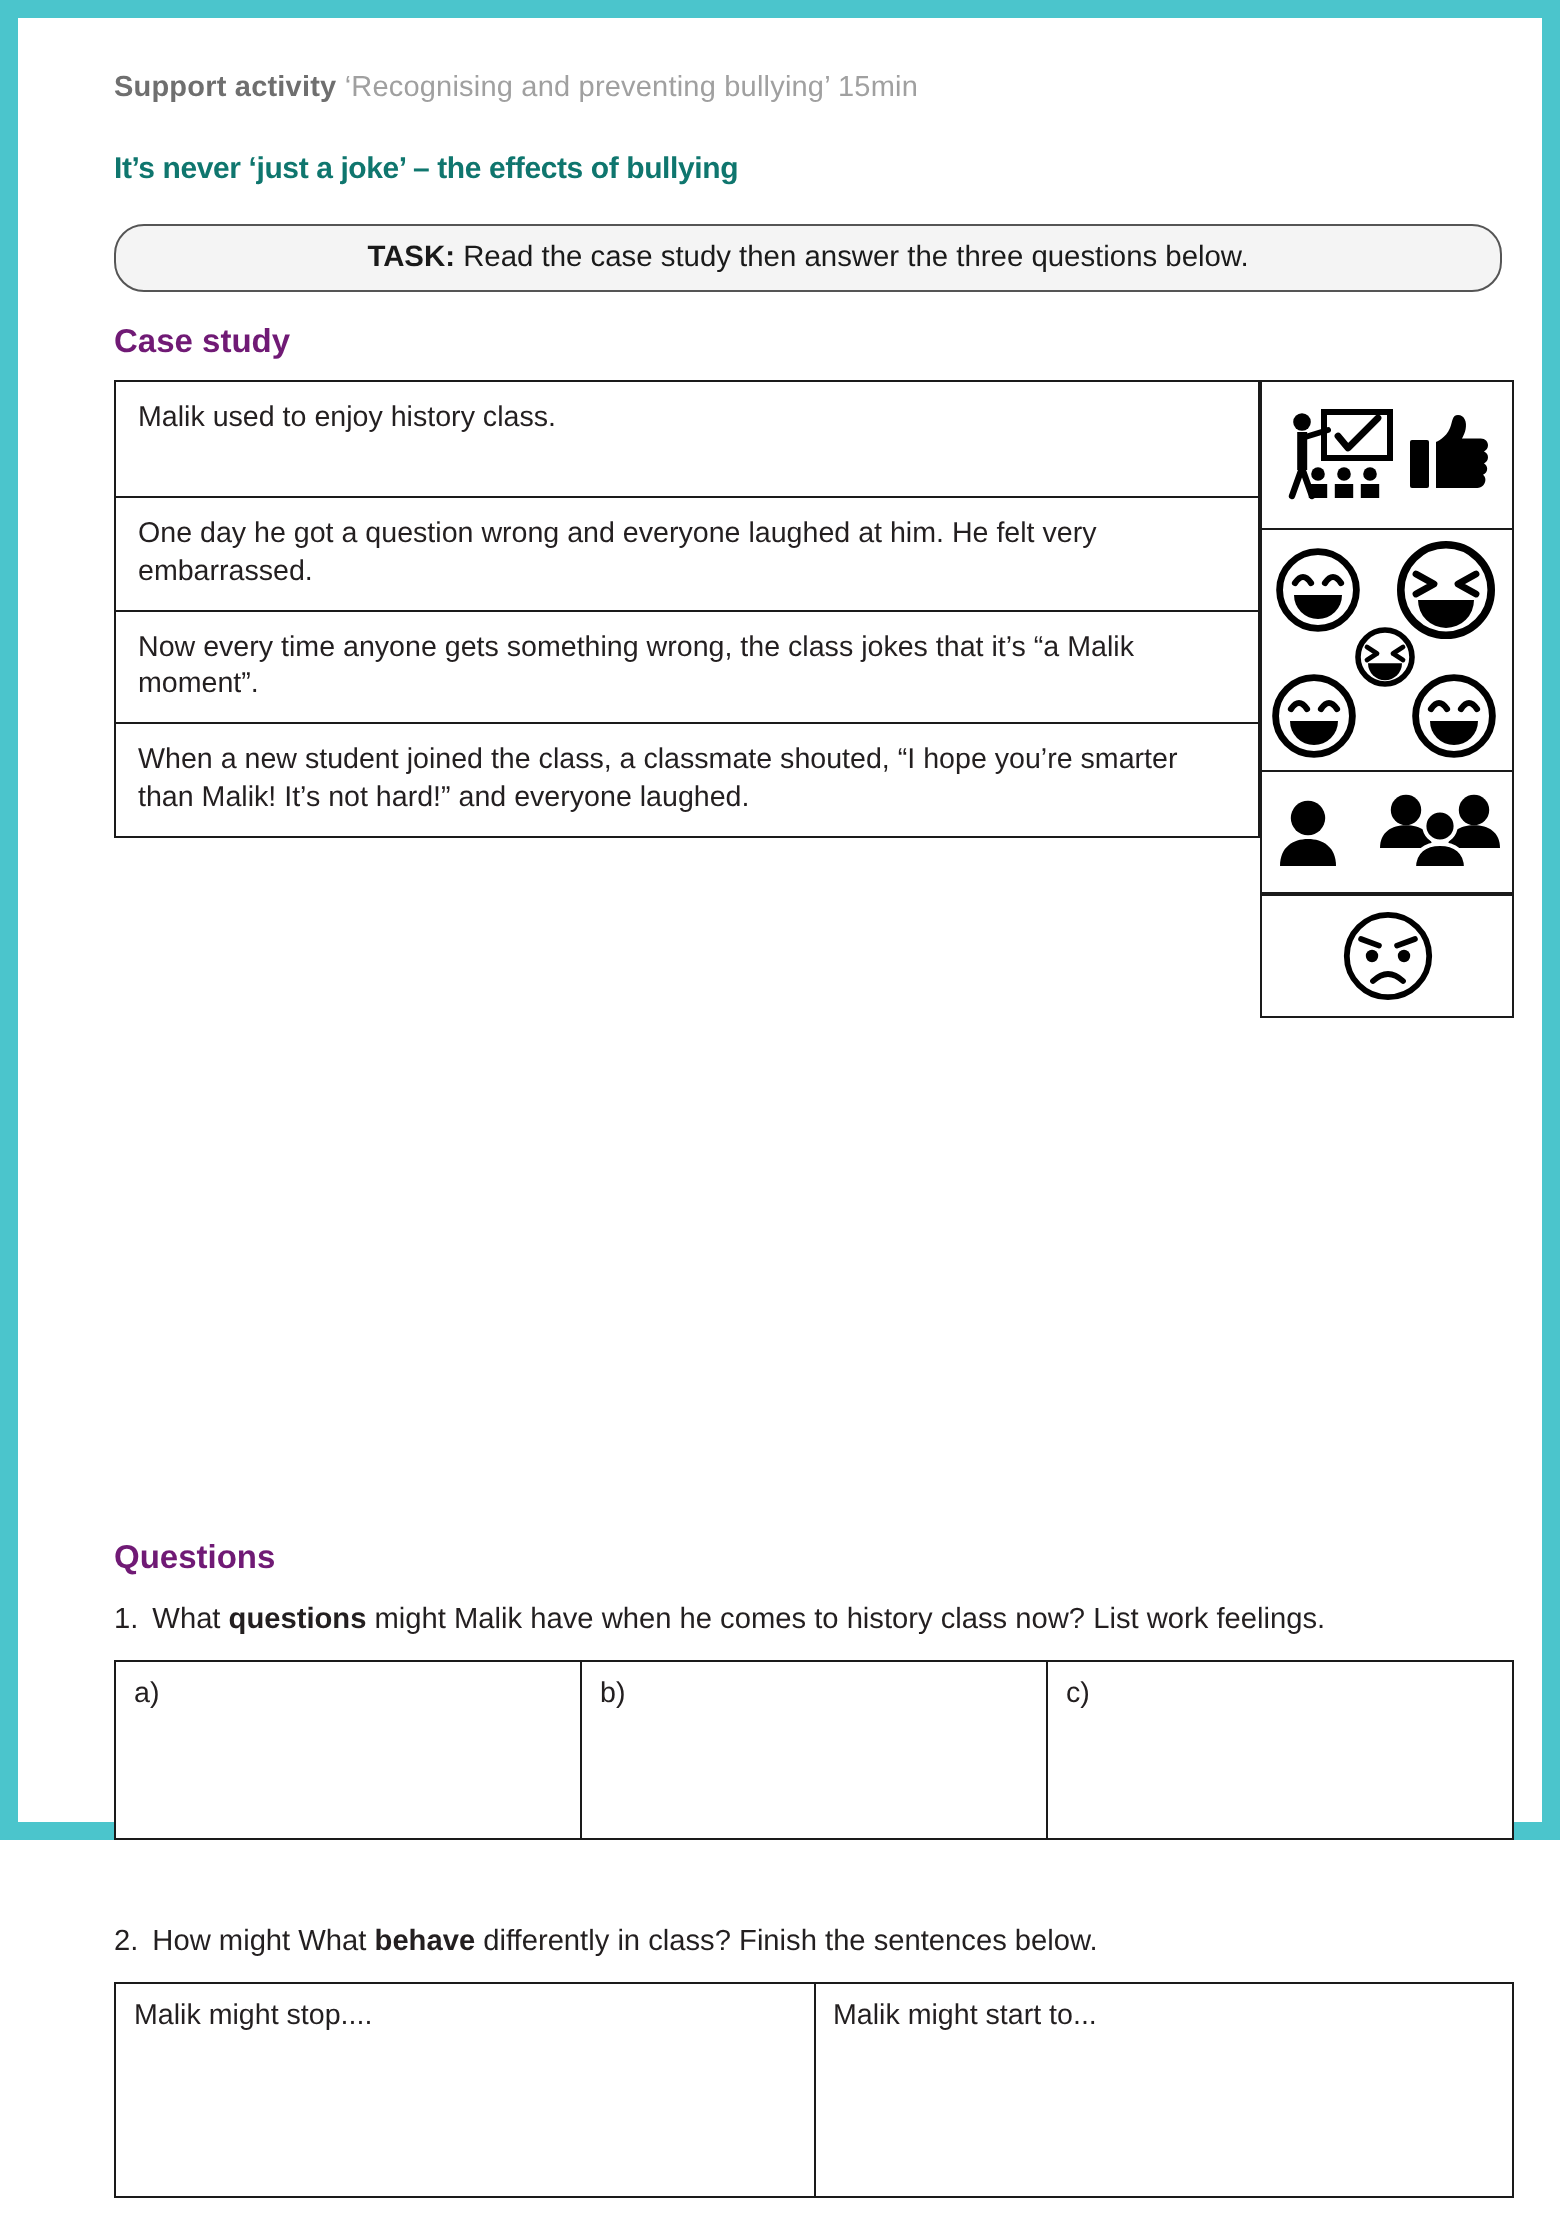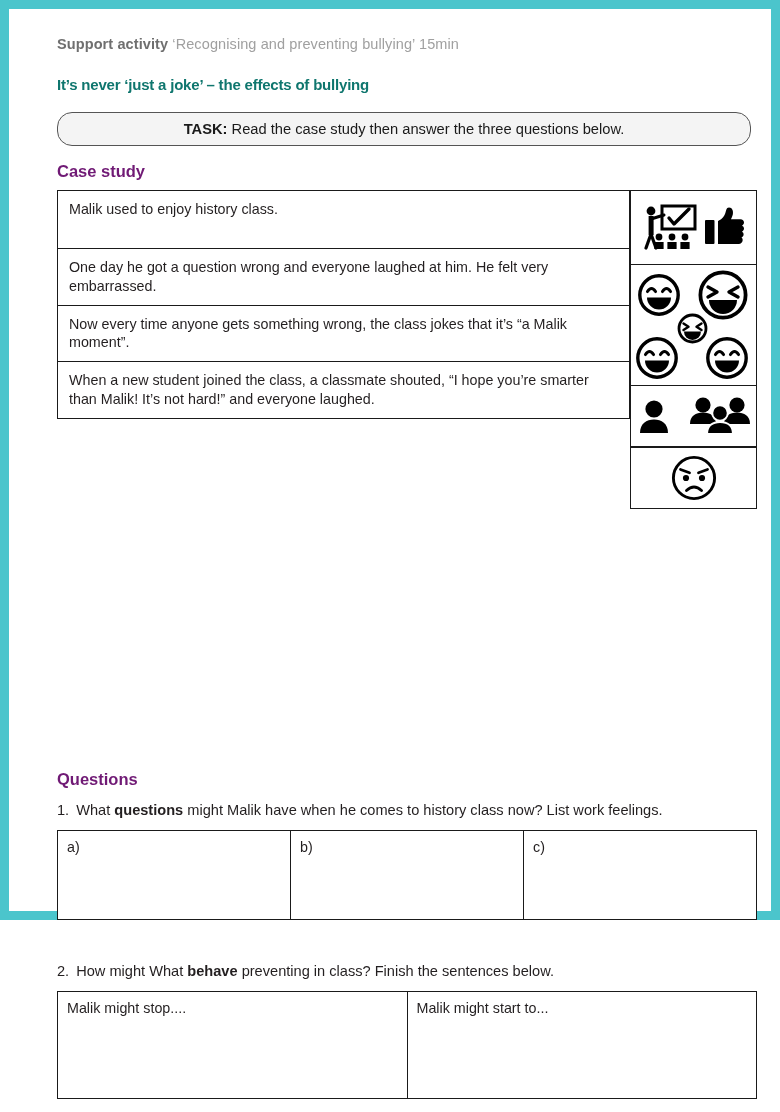--- a/index.html
+++ b/index.html
@@ -302,21 +302,21 @@
         <td>a)</td>
         <td>b)</td>
         <td>c)</td>
       </tr>
     </tbody>
       </table>
 
     <div class="q-text q2">
       <span class="num">2.</span>
       <span>
-        <span>How might What </span><b>behave</b><span> preventing in class? Finish the sentences below.</span>
+        <span>How might What </span><b>behave</b><span> differently in class? Finish the sentences below.</span>
       </span>
     </div>
 
     <table class="ans-table two q2-wrap">
       <tbody>
           <tr>
         <td>Malik might stop....</td>
         <td>Malik might start to...</td>
       </tr>
     </tbody>

